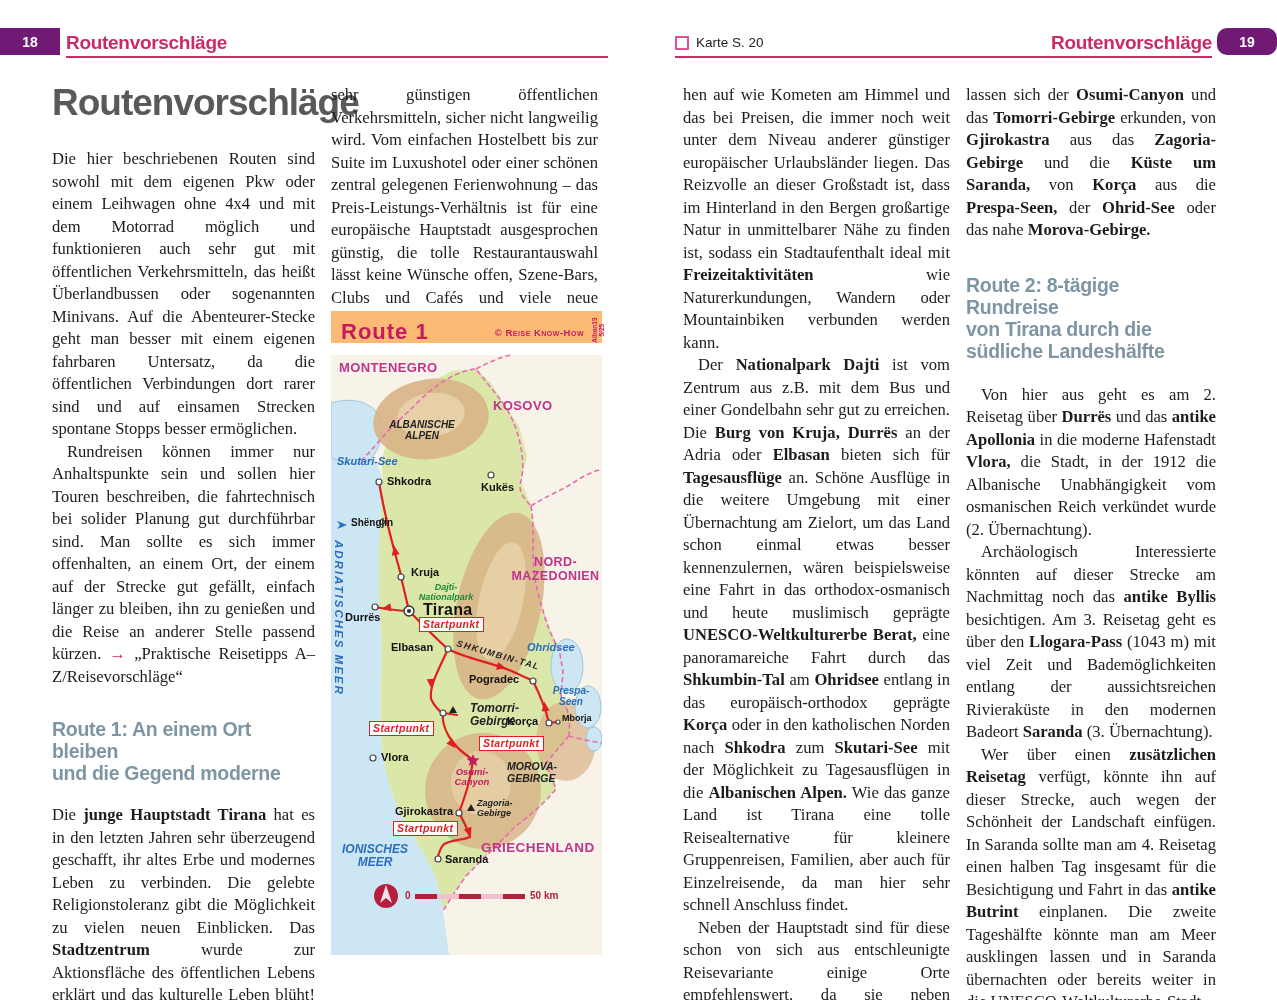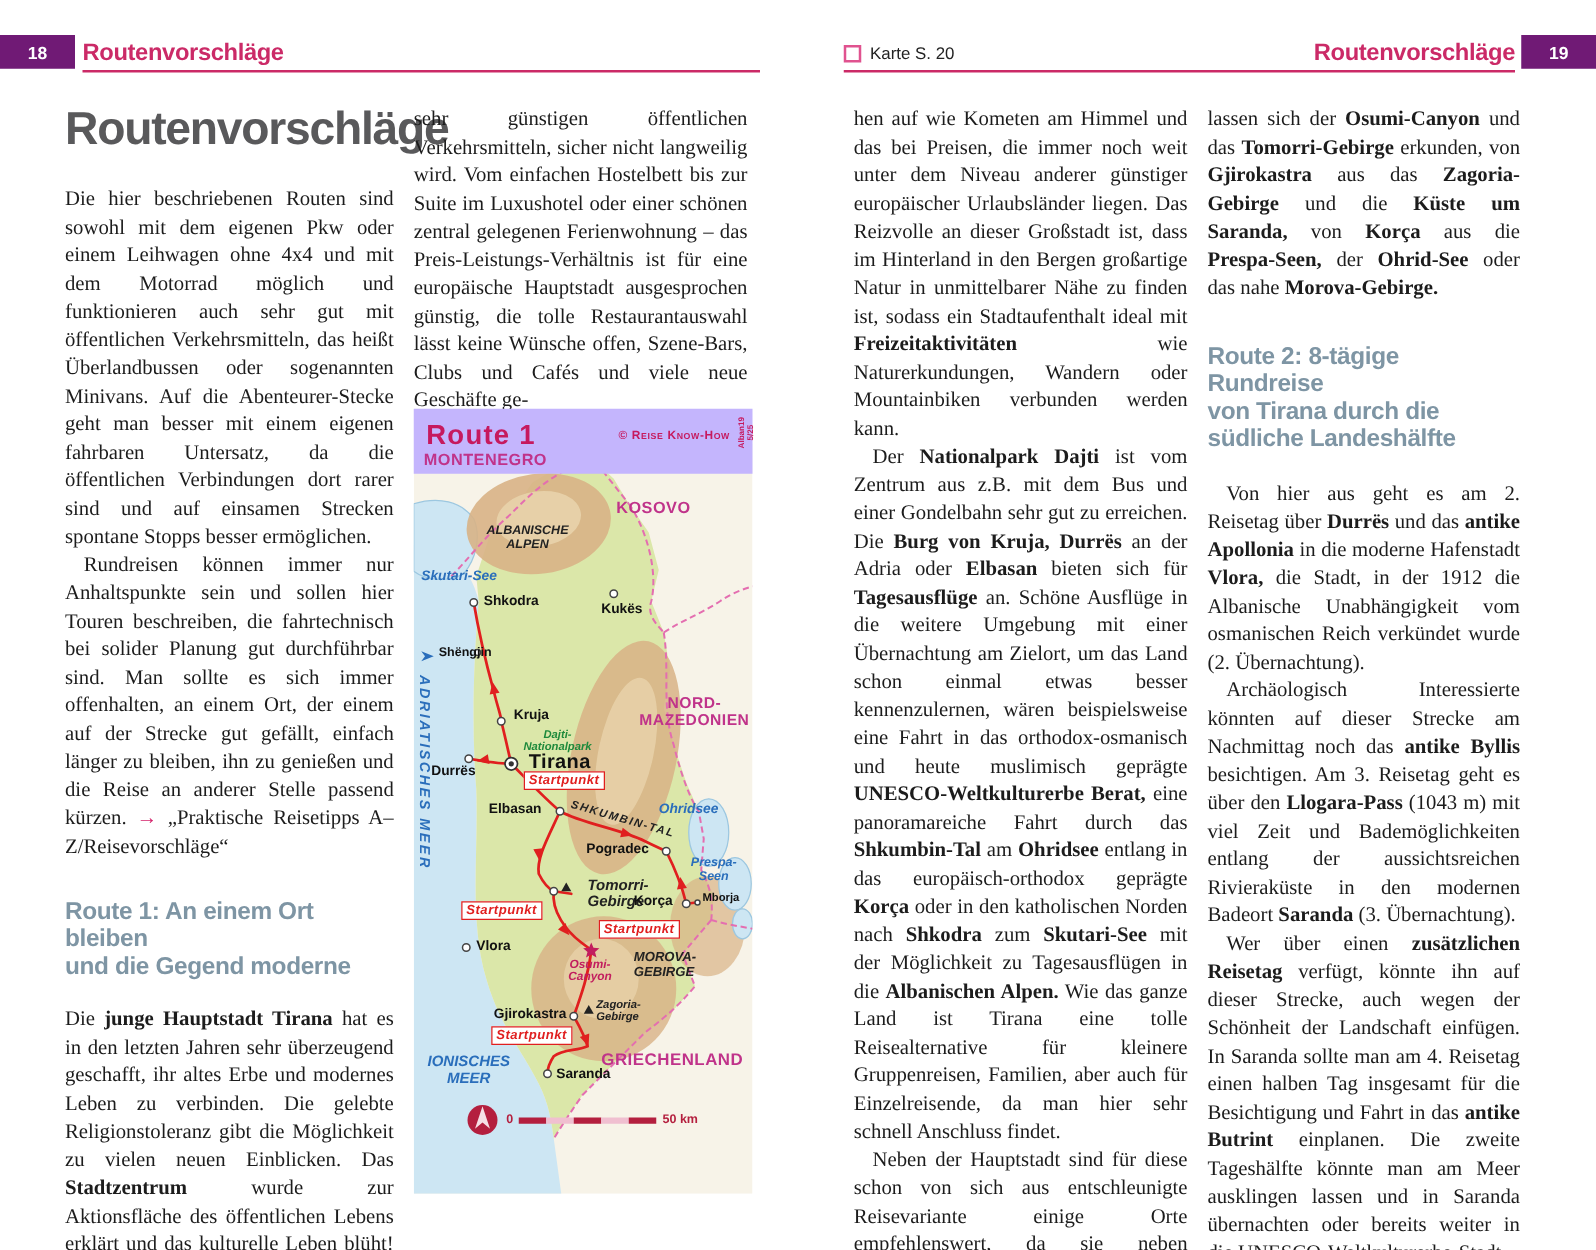--- a/index.html
+++ b/index.html
@@ -22,21 +22,21 @@
   .b{font-weight:bold;}
   .pk{color:#d4236b;font-family:"Liberation Sans",sans-serif;font-weight:bold;}
   h1.big{font-family:"Liberation Sans",sans-serif;font-weight:bold;font-size:37px;
          color:#59595b;letter-spacing:-1px;margin:0 0 27px 0;line-height:1;}
   .routehead{font-family:"Liberation Sans",sans-serif;font-weight:bold;font-size:19.5px;
              color:#7e95a4;line-height:22px;white-space:pre-line;text-align:left;
              letter-spacing:-0.3px;}
   
   #map{position:absolute;left:331px;top:311px;width:271px;height:644px;}
   #map svg{position:absolute;left:0;top:0;}
-  .banner{position:absolute;left:0;top:16px;width:271px;height:52px;background:#c4b5fd;}
+  .banner{position:absolute;left:0;top:0;width:271px;height:32px;background:#fdba74;}
   .banner .rt{position:absolute;left:10px;top:8px;color:#c6195e;font-family:"Liberation Sans",sans-serif;
               font-weight:bold;font-size:22px;letter-spacing:1px;}
   .banner .cr{position:absolute;right:18px;top:16px;color:#c6195e;font-family:"Liberation Sans",sans-serif;
               font-weight:bold;font-size:9.5px;font-variant:small-caps;letter-spacing:0.5px;}
   .banner .ed{position:absolute;right:-8px;top:12px;color:#c6195e;font-family:"Liberation Sans",sans-serif;
               font-weight:bold;font-size:6.5px;transform:rotate(-90deg);transform-origin:center;
               white-space:pre-line;text-align:center;line-height:1.1;}
   .mlbl{position:absolute;font-family:"Liberation Sans",sans-serif;line-height:1.1;
         white-space:pre-line;}
   .country{color:#c0338a;font-weight:bold;font-size:13px;letter-spacing:0.4px;}
@@ -49,21 +49,21 @@
   .osumi{color:#c21d5e;}
   .startpunkt{position:absolute;background:#fff;border:1.5px solid #e01f1f;color:#e01f1f;
               font-style:italic;font-weight:bold;font-size:10.5px;padding:0 3px;line-height:13px;
               font-family:"Liberation Sans",sans-serif;letter-spacing:0.4px;text-align:center;}
   .scalelbl{color:#b41f3e;font-weight:bold;font-size:10px;}
 </style>
 </head>
 <body>
 
 <div class="tab" style="left:0;">18</div>
-<div class="tab" style="right:0;">19</div>
+<div class="tab" style="right:0;border-radius:10px;">19</div>
 
 <div class="runhead" style="left:66px;width:542px;">
   <span class="ttl">Routenvorschläge</span>
 </div>
 <div class="runhead" style="left:675px;width:537px;justify-content:space-between;">
   <span class="kartenote">
     <span class="sq"></span>
     <span>Karte S. 20</span>
   </span>
   <span class="ttl">Routenvorschläge</span>

